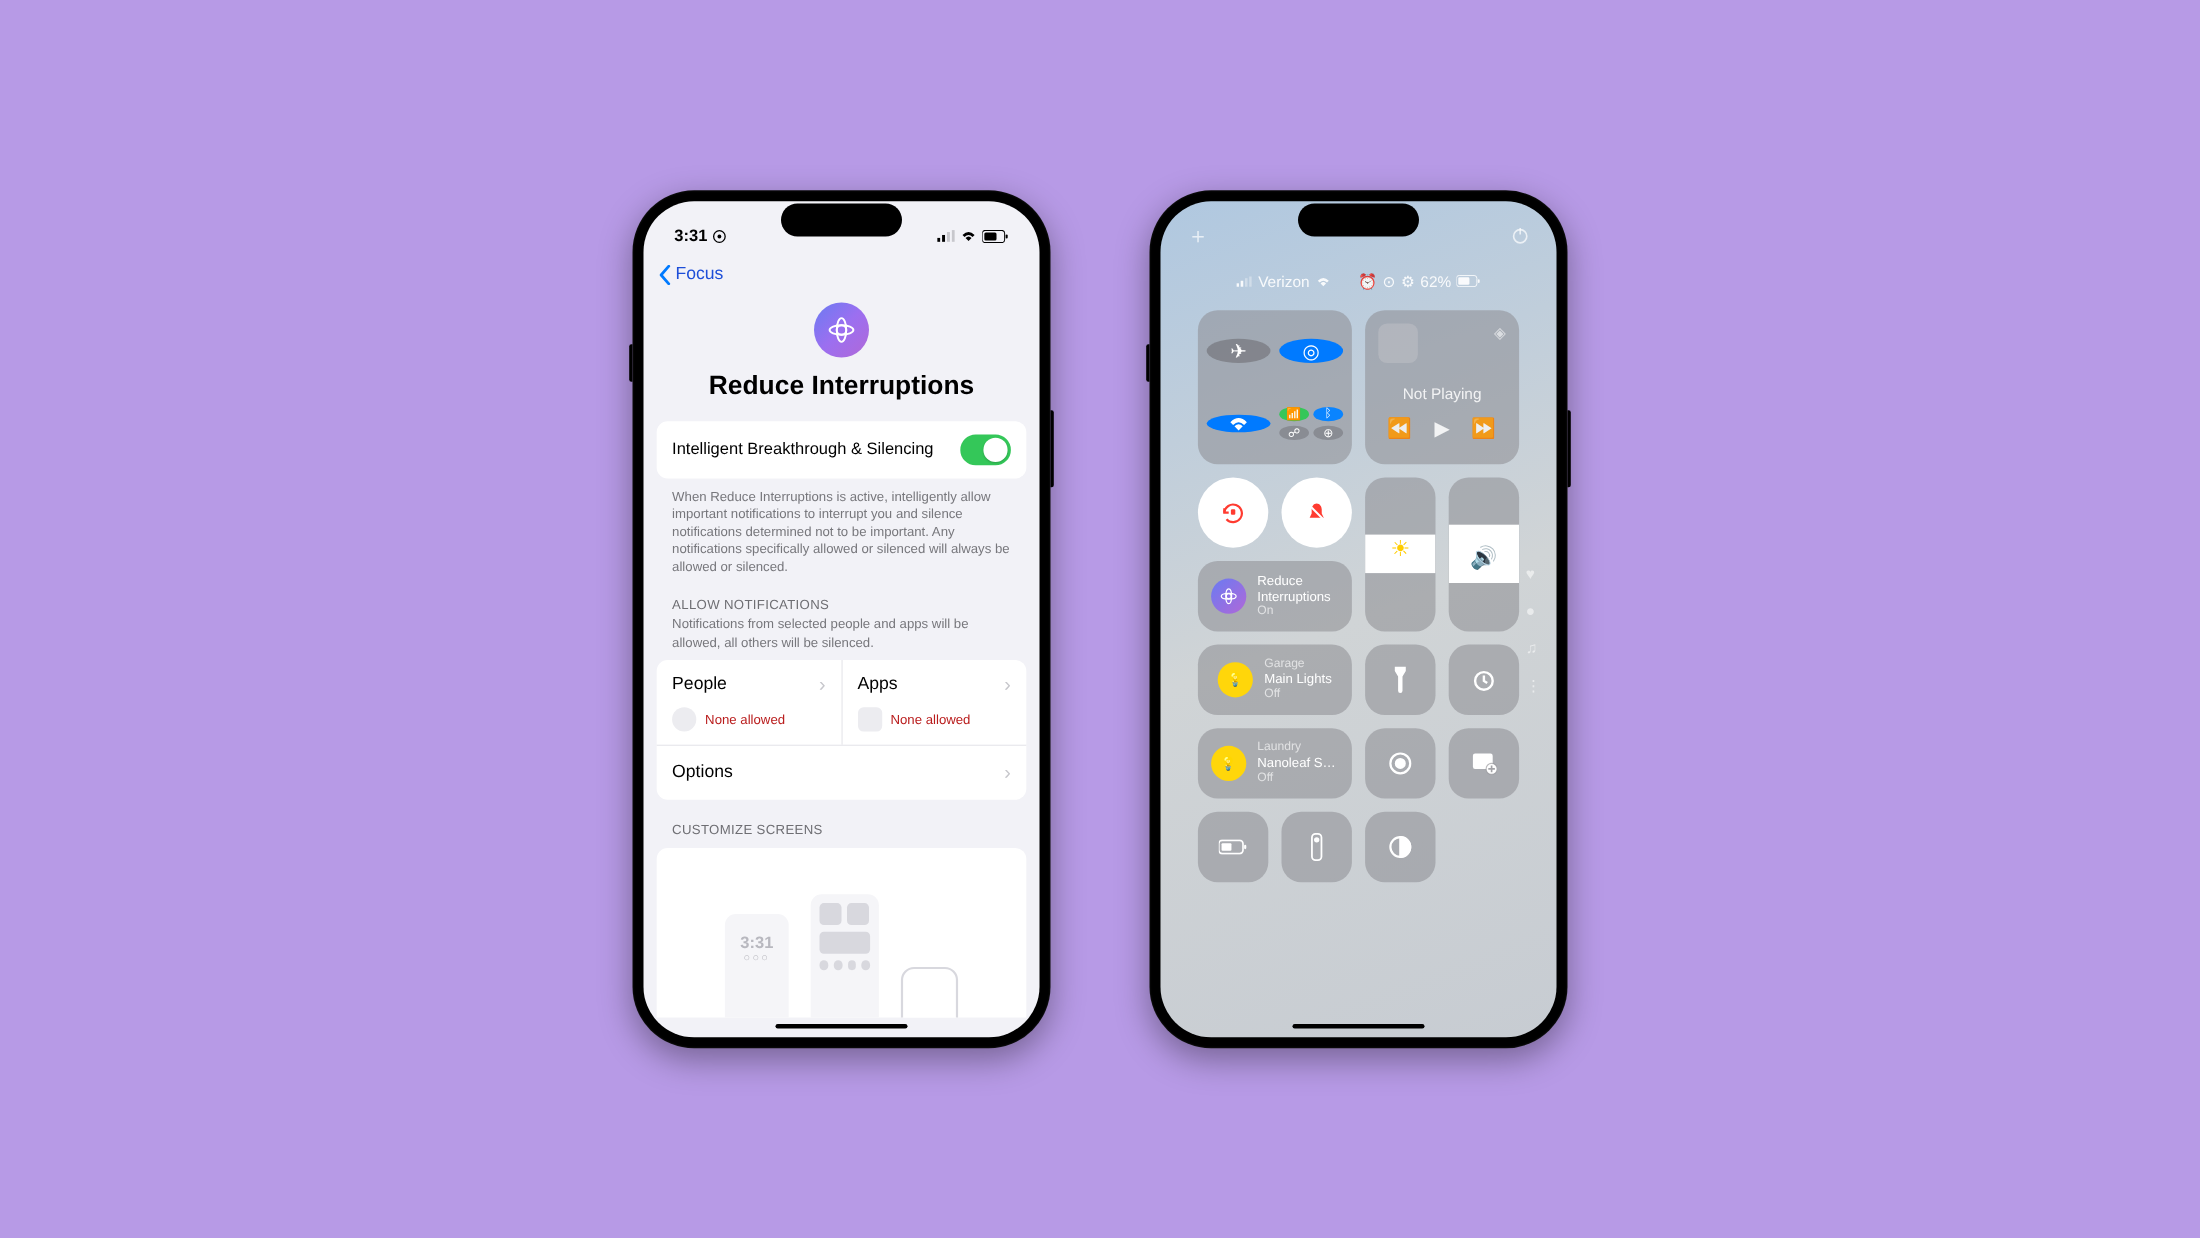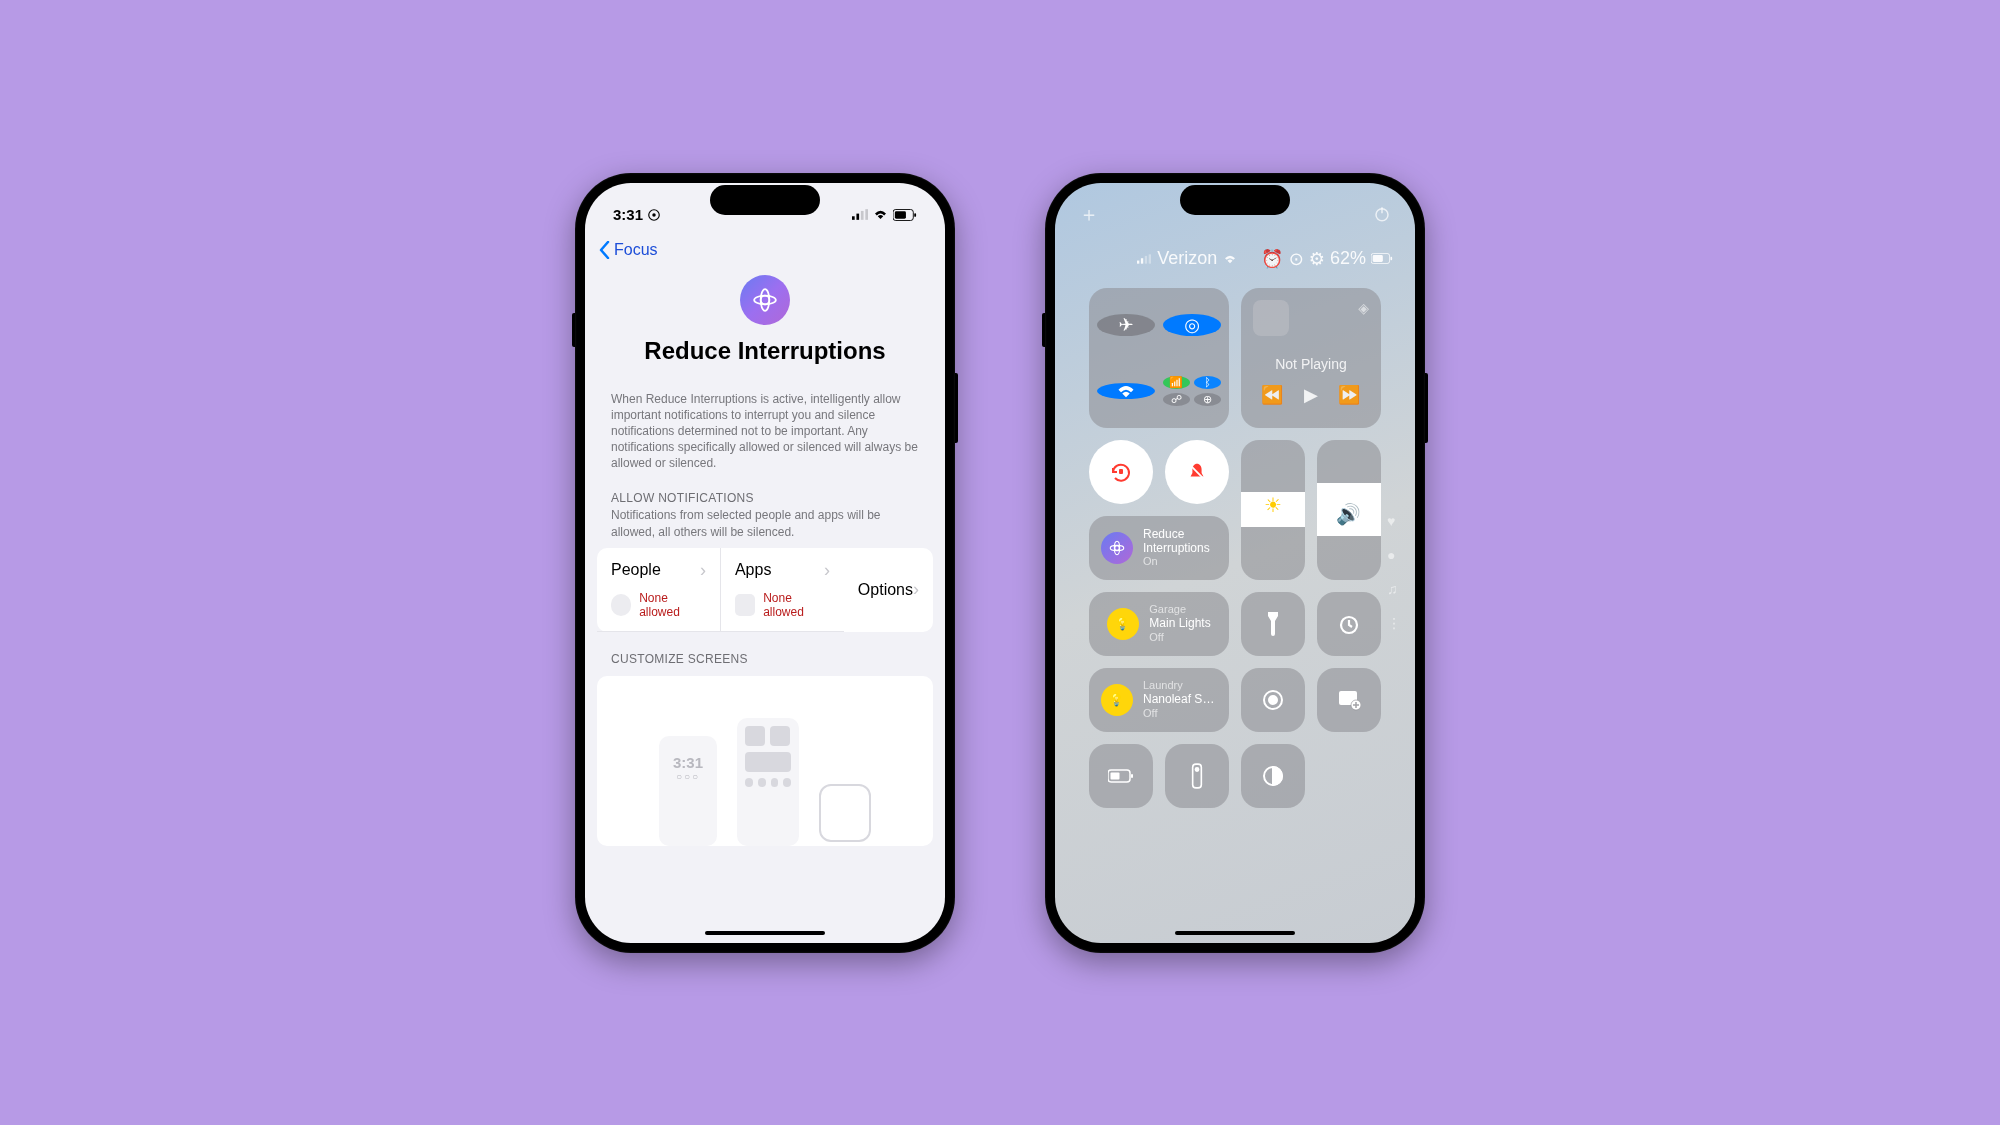--- a/index.html
+++ b/index.html
@@ -82,21 +82,21 @@
   }
   .toggle::after {
     content:""; position:absolute; right:3px; top:3px;
     width:22px; height:22px; background:#fff; border-radius:11px;
     box-shadow:0 1px 2px rgba(0,0,0,.2);
   }
   .hint { font-size:12px; color:#77777c; padding: 8px 14px 14px; line-height:1.35; }
   .section-label { font-size:12px; color:#6e6e73; padding: 6px 14px 2px; text-transform:uppercase; letter-spacing:.3px; }
   .section-sub { font-size:12px; color:#77777c; padding:0 14px 8px; line-height:1.35;}
   .split-card {
-    background:#fff; border-radius:10px; display:flex; flex-direction:row;
+    background:#fff; border-radius:10px; display:flex; flex-direction:column;
   }
   .split-top { display:flex; border-bottom:1px solid #e5e5ea; }
   .split-cell { flex:1; padding:12px 14px; }
   .split-cell:first-child { border-right:1px solid #e5e5ea; }
   .cell-head { display:flex; justify-content:space-between; align-items:center; font-size:16px;}
   .chev { color:#c7c7cc; font-size:18px; }
   .cell-sub { display:flex; align-items:center; gap:8px; margin-top:10px; font-size:12px; color:#b91c1c;}
   .mini-circle { width:22px; height:22px; border-radius:11px; background:#ececf0;}
   .opt-row {
     padding:14px; display:flex; justify-content:space-between; align-items:center;
@@ -126,22 +126,22 @@
   }
   
   .right-screen {
     background: linear-gradient(160deg,#b0c8e0 0%,#d0d4d6 50%,#c7ccd2 100%);
   }
   .cc-top {
     display:flex; justify-content:space-between; align-items:center;
     padding: 18px 24px 0; color:rgba(255,255,255,.7); font-size:16px;
   }
   .cc-status {
-    display:flex; justify-content:flex-end; padding: 20px 22px 10px;
-    font-size:18px; color:rgba(255,255,255,.9);gap:24px;
+    display:flex; justify-content:center; padding: 20px 22px 10px;
+    font-size:14px; color:rgba(255,255,255,.9);gap:24px;
   }
   .cc-status .lside { display:flex; align-items:center; gap:6px;}
   .cc-status .rside { display:flex; align-items:center; gap:5px;}
   .cc-grid {
     padding: 8px 20px;
     display:grid;
     grid-template-columns: repeat(4, 64px);
     grid-auto-rows: 64px;
     gap: 12px;
     justify-content:center;
@@ -268,20 +268,24 @@
         <div class="header-icon">
           <svg width="26" height="26" viewBox="0 0 24 24" fill="none" stroke="#fff" stroke-width="1.6">
               <circle cx="12" cy="12" r="4"></circle>
               <ellipse cx="12" cy="12" rx="10" ry="4"></ellipse>
               <ellipse cx="12" cy="12" rx="4" ry="10"></ellipse>
             </svg>
         </div>
         <div class="header-title">Reduce Interruptions</div>
       </div>
 
+      <div class="card">
+        <span style="font-size:15px;">Intelligent Breakthrough &amp; Silencing</span>
+        <div class="toggle"></div>
+      </div>
       <div class="hint">When Reduce Interruptions is active, intelligently allow important notifications to interrupt you and silence notifications determined not to be important. Any notifications specifically allowed or silenced will always be allowed or silenced.</div>
 
       <div class="section-label">ALLOW NOTIFICATIONS</div>
       <div class="section-sub">Notifications from selected people and apps will be allowed, all others will be silenced.</div>
 
       <div class="split-card">
         <div class="split-top">
           <div class="split-cell">
             <div class="cell-head">
               <span>People</span>

